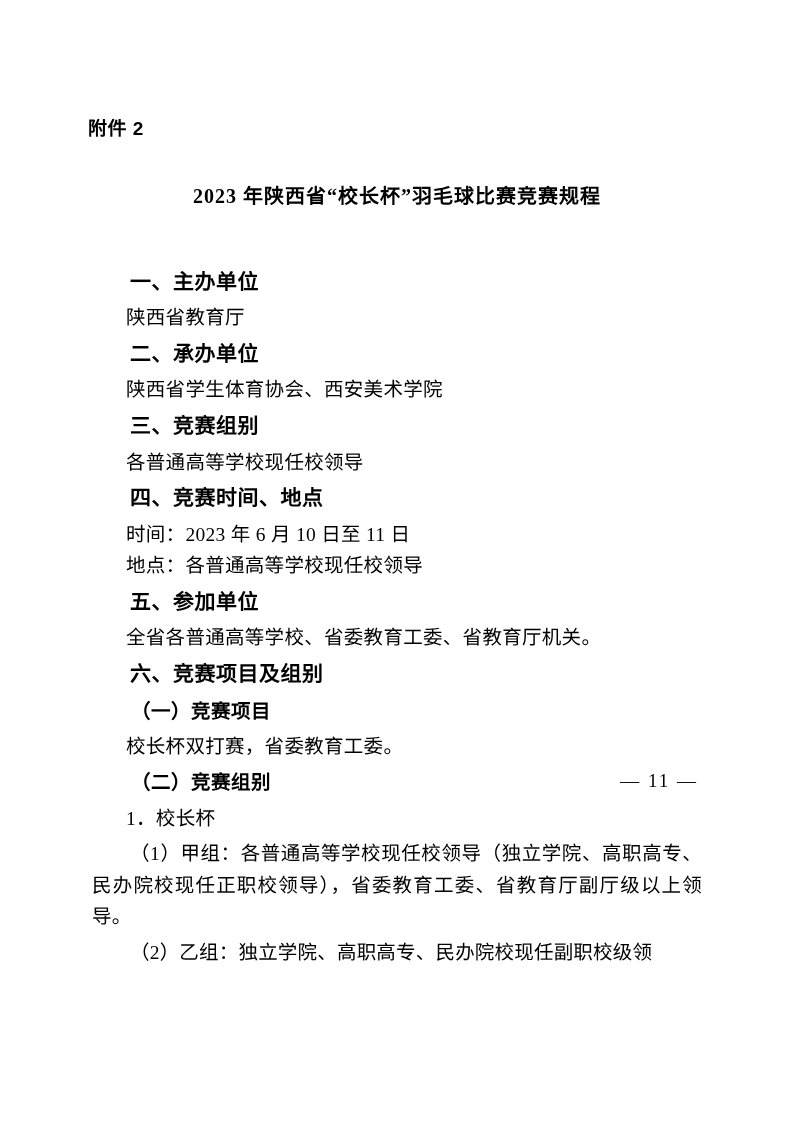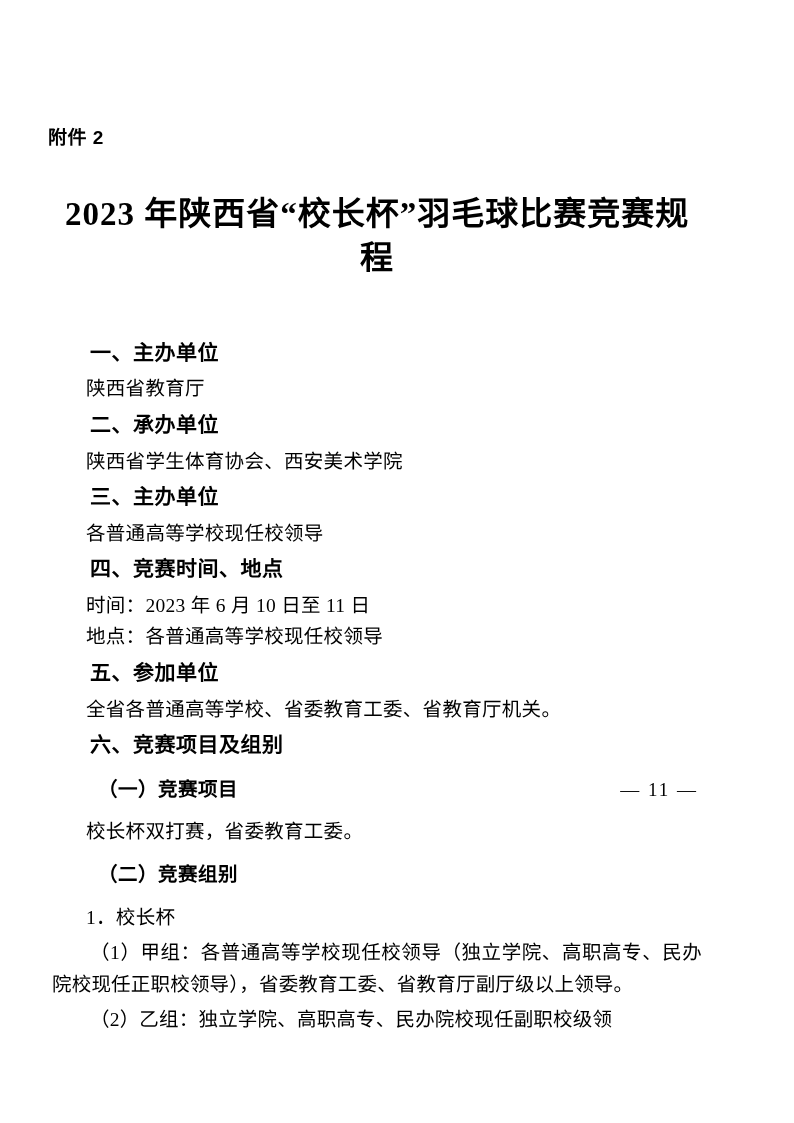--- a/index.html
+++ b/index.html
@@ -10,58 +10,58 @@
   body {
     width: 794px;
     height: 1123px;
     position: relative;
     font-family: "Liberation Serif", "DejaVu Serif", serif;
     color: #000000;
     overflow: hidden;
   }
   .page {
     position: absolute;
-    top: 17px; left: 0;
+    top: 8px; left: 0;
     width: 794px;
     height: 856px;
     box-sizing: border-box;
-    padding: 110px 88px 60px 48px;
+    padding: 110px 88px 60px 88px;
   }
   .attachment-label {
     font-family: "Liberation Sans", "DejaVu Sans", sans-serif;
     font-weight: bold;
     font-size: 19px;
     letter-spacing: 0.5px;
     margin: 0 0 42px 0;
     line-height: 1.2;
   }
   .doc-title {
     text-align: center;
     font-family: "Liberation Serif", "DejaVu Serif", serif;
     font-weight: bold;
-    font-size: 33px;
+    font-size: 20px;
     letter-spacing: 1px;
     margin: 0 0 56px 0;
     line-height: 1.35;
   }
   .section-heading {
     font-family: "Liberation Sans", "DejaVu Sans", sans-serif;
     font-weight: bold;
     font-size: 21px;
     line-height: 1.55;
     margin: 4px;
     text-indent: 38px;
     letter-spacing: 0.5px;
   }
   .sub-heading {
     font-family: "Liberation Sans", "DejaVu Sans", sans-serif;
     font-weight: bold;
     font-size: 19.5px;
     line-height: 1.55;
-    margin: 12px;
+    margin: 5px;
     text-indent: 38px;
     letter-spacing: 0.5px;
   }
   .body-line {
     font-size: 19.5px;
     line-height: 1.62;
     margin: 0;
     text-indent: 38px;
     letter-spacing: 0.3px;
   }
@@ -92,21 +92,21 @@
   <p class="attachment-label">附件 2</p>
 
   <h1 class="doc-title">2023 年陕西省“校长杯”羽毛球比赛竞赛规程</h1>
 
   <h2 class="section-heading">一、主办单位</h2>
   <p class="body-line">陕西省教育厅</p>
 
   <h2 class="section-heading">二、承办单位</h2>
   <p class="body-line">陕西省学生体育协会、西安美术学院</p>
 
-  <h2 class="section-heading">三、主办单位</h2>
+  <h2 class="section-heading">三、竞赛组别</h2>
   <p class="body-line">各普通高等学校现任校领导</p>
 
   <h2 class="section-heading">四、竞赛时间、地点</h2>
   <p class="body-line">时间：2023 年 6 月 10 日至 11 日</p>
   <p class="body-line">地点：各普通高等学校现任校领导</p>
 
   <h2 class="section-heading">五、参加单位</h2>
   <p class="body-line">全省各普通高等学校、省委教育工委、省教育厅机关。</p>
 
   <h2 class="section-heading">六、竞赛项目及组别</h2>

